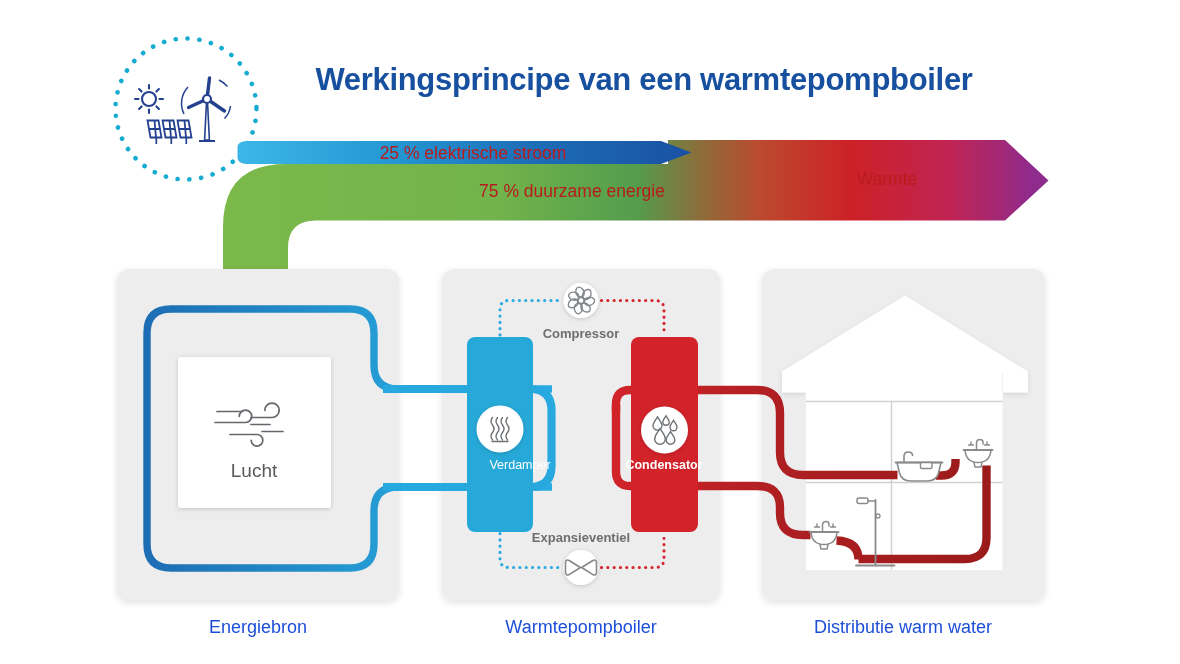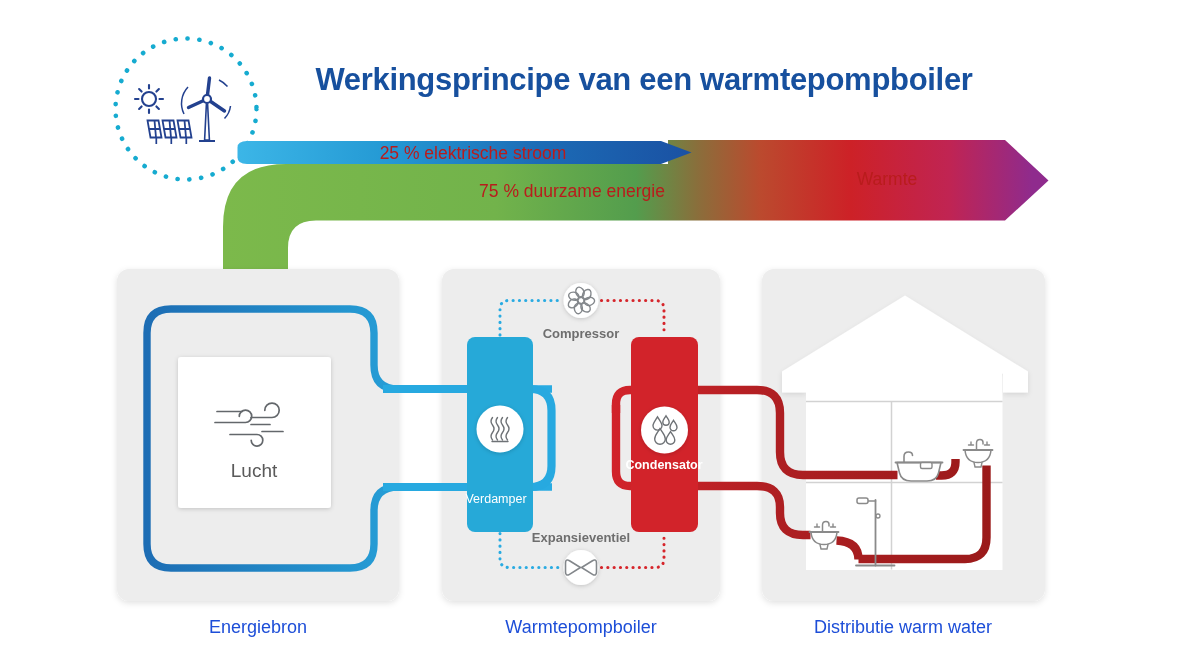--- a/index.html
+++ b/index.html
@@ -209,21 +209,21 @@
 
 <div class="label title" style="left:644px;top:80px;">Werkingsprincipe van een warmtepompboiler</div>
 
 <div class="band-text label" style="left:473px;top:153px;">25 % elektrische stroom</div>
 <div class="band-text label" style="left:572px;top:191px;">75 % duurzame energie</div>
 <div class="band-text label" style="left:887px;top:179px;">Warmte</div>
 
 <div class="box-label label" style="left:254px;top:462px;margin-top:9px;">Lucht</div>
 
 <div class="comp-label label" style="left:581px;top:333px;">Compressor</div>
-<div class="comp-label-white label" style="left:496px;top:465px;margin-top:34px;">Verdamper</div>
+<div class="comp-label-white label" style="left:520px;top:465px;">Verdamper</div>
 <div class="comp-label-white label" style="left:664px;top:465px;font-weight:bold;">Condensator</div>
 <div class="comp-label label" style="left:581px;top:537px;">Expansieventiel</div>
 
 <div class="panel-label label" style="left:258px;top:627px;">Energiebron</div>
 <div class="panel-label label" style="left:581px;top:627px;">Warmtepompboiler</div>
 <div class="panel-label label" style="left:903px;top:627px;">Distributie warm water</div>
 
 </div>
 
 </body></html>

